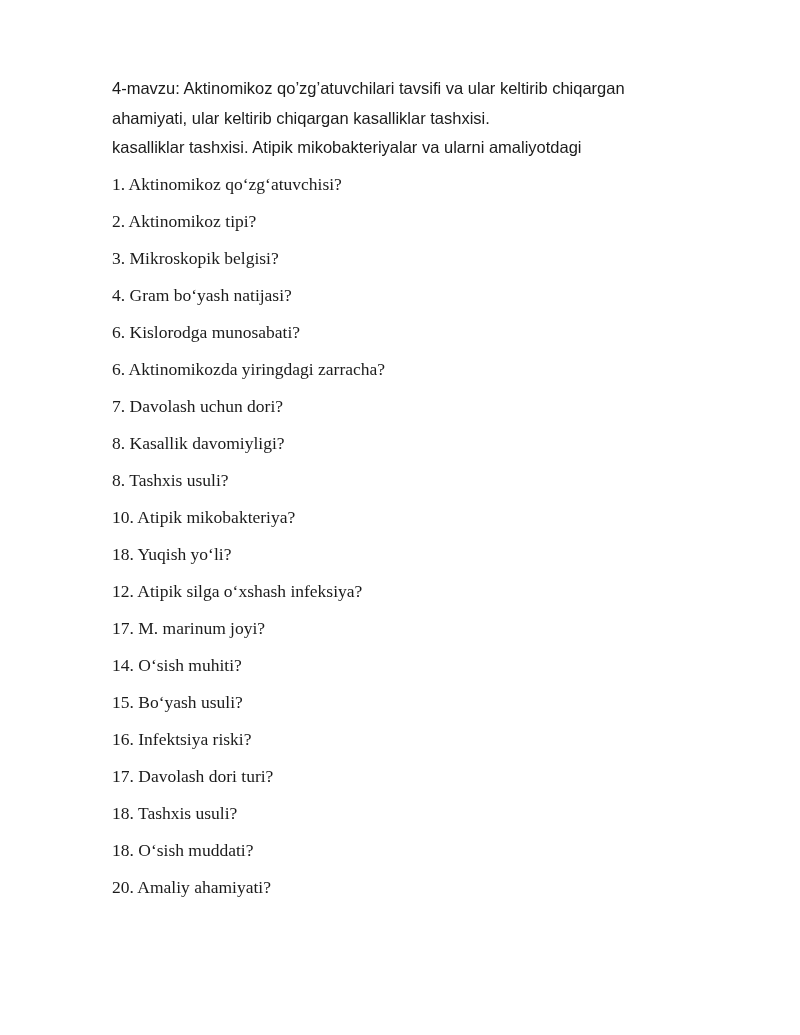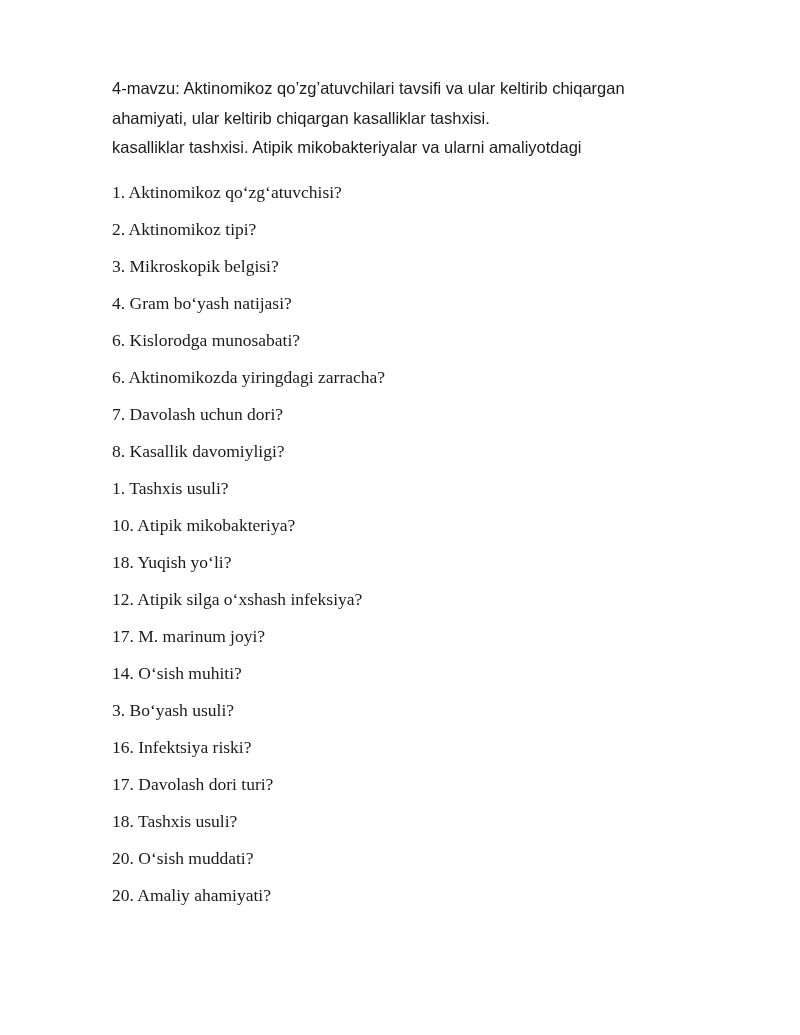--- a/index.html
+++ b/index.html
@@ -25,21 +25,21 @@
     font-family: "Liberation Sans", "DejaVu Sans", sans-serif;
     font-size: 16.5px;
     line-height: 29.5px;
     color: #1b1b1b;
     font-weight: 400;
   }
   .title-line {
     white-space: nowrap;
   }
   .question-list {
-    margin-top: 18px;
+    margin-top: 10px;
   }
   .question-item {
     font-family: "Liberation Serif", "DejaVu Serif", serif;
     font-size: 17.5px;
     line-height: 22px;
     color: #1b1b1b;
     margin: 0 0 15px 0;
     white-space: nowrap;
   }
 </style>
@@ -57,28 +57,28 @@
 
     <div class="question-list">
       <p class="question-item">1. Aktinomikoz qoʻzgʻatuvchisi?</p>
       <p class="question-item">2. Aktinomikoz tipi?</p>
       <p class="question-item">3. Mikroskopik belgisi?</p>
       <p class="question-item">4. Gram boʻyash natijasi?</p>
       <p class="question-item">6. Kislorodga munosabati?</p>
       <p class="question-item">6. Aktinomikozda yiringdagi zarracha?</p>
       <p class="question-item">7. Davolash uchun dori?</p>
       <p class="question-item">8. Kasallik davomiyligi?</p>
-      <p class="question-item">1. Tashxis usuli?</p>
+      <p class="question-item">8. Tashxis usuli?</p>
       <p class="question-item">10. Atipik mikobakteriya?</p>
       <p class="question-item">18. Yuqish yoʻli?</p>
       <p class="question-item">12. Atipik silga oʻxshash infeksiya?</p>
       <p class="question-item">17. M. marinum joyi?</p>
       <p class="question-item">14. Oʻsish muhiti?</p>
-      <p class="question-item">3. Boʻyash usuli?</p>
+      <p class="question-item">15. Boʻyash usuli?</p>
       <p class="question-item">16. Infektsiya riski?</p>
       <p class="question-item">17. Davolash dori turi?</p>
       <p class="question-item">18. Tashxis usuli?</p>
-      <p class="question-item">20. Oʻsish muddati?</p>
+      <p class="question-item">18. Oʻsish muddati?</p>
       <p class="question-item">20. Amaliy ahamiyati?</p>
     </div>
 
   </div>
 </div>
 
 </body></html>

